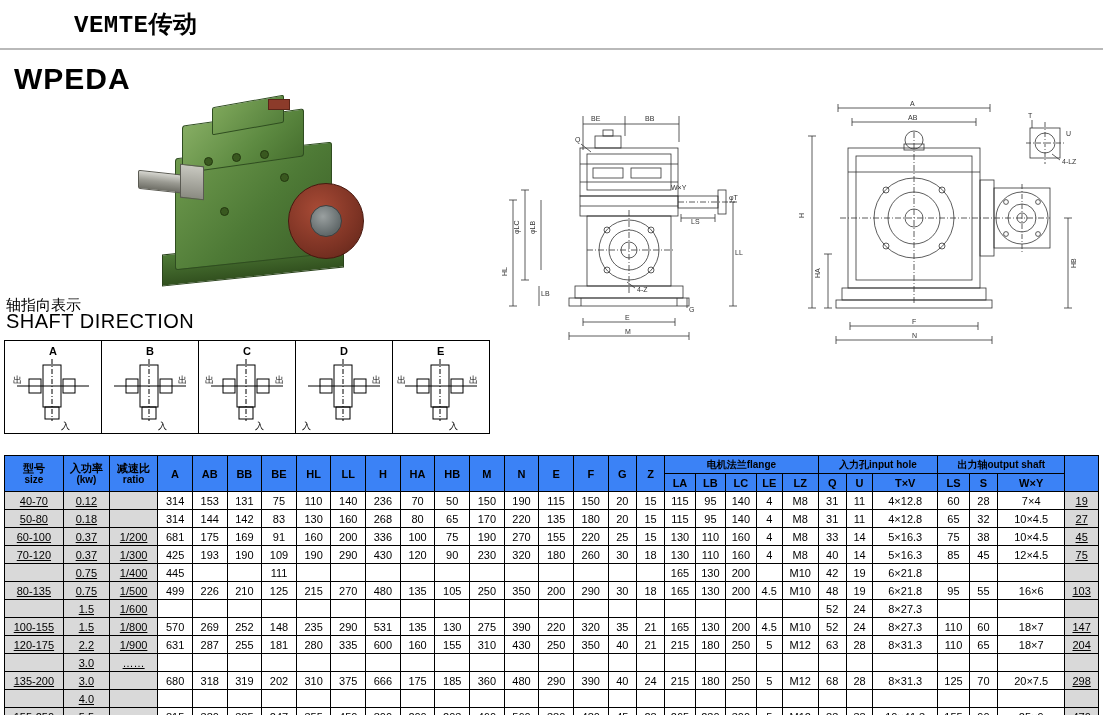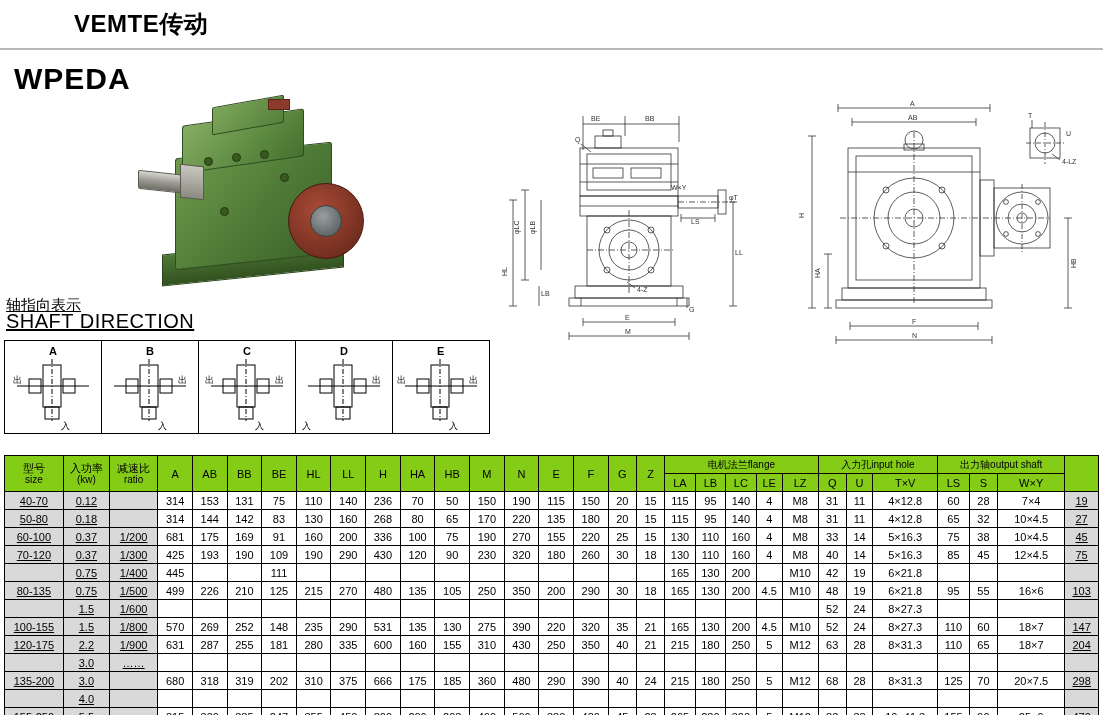--- a/index.html
+++ b/index.html
@@ -13,21 +13,21 @@
     position: relative;
     font-family: "Liberation Sans", sans-serif;
     color: #000;
     overflow: hidden;
   }
   
   .brand {
     position: absolute;
     left: 74px;
     top: 8px;
-    font-family: Liberation Sans, sans-serif;
+    font-family: Liberation Mono, monospace;
     font-weight: bold;
     font-size: 24px;
     letter-spacing: 0.5px;
   }
   .header-rule {
     position: absolute;
     left: 0;
     top: 48px;
     width: 1103px;
     height: 2px;
@@ -133,21 +133,20 @@
     border: 1px solid #23380f;
   }
 
   
   .shaft-dir-label {
     position: absolute;
     left: 6px;
     top: 296px;
     font-size: 15px;
     line-height: 17px;
-    text-decoration: underline;
   }
   .shaft-dir-label .en {
     font-size: 20px;
     letter-spacing: 0.5px;
   }
   .shaft-table {
     position: absolute;
     left: 4px;
     top: 340px;
     width: 484px;
@@ -193,22 +192,22 @@
     border: 1px solid #000;
     text-align: center;
     padding: 0;
     height: 17px;
     line-height: 12px;
     font-weight: normal;
     overflow: hidden;
     white-space: nowrap;
   }
   table.spec thead th {
-    background: #84cc16;
-    font-weight: normal;
+    background: #3b82f6;
+    font-weight: bold;
     font-size: 11px;
   }
   table.spec thead th.small { font-size: 10px; }
   table.spec td.shaded { background: #d9d9d9; text-decoration: underline; }
   .sub { font-size: 10px; }
   .stack { display: block; line-height: 11px; }
 </style>
 </head>
 <body>
 

